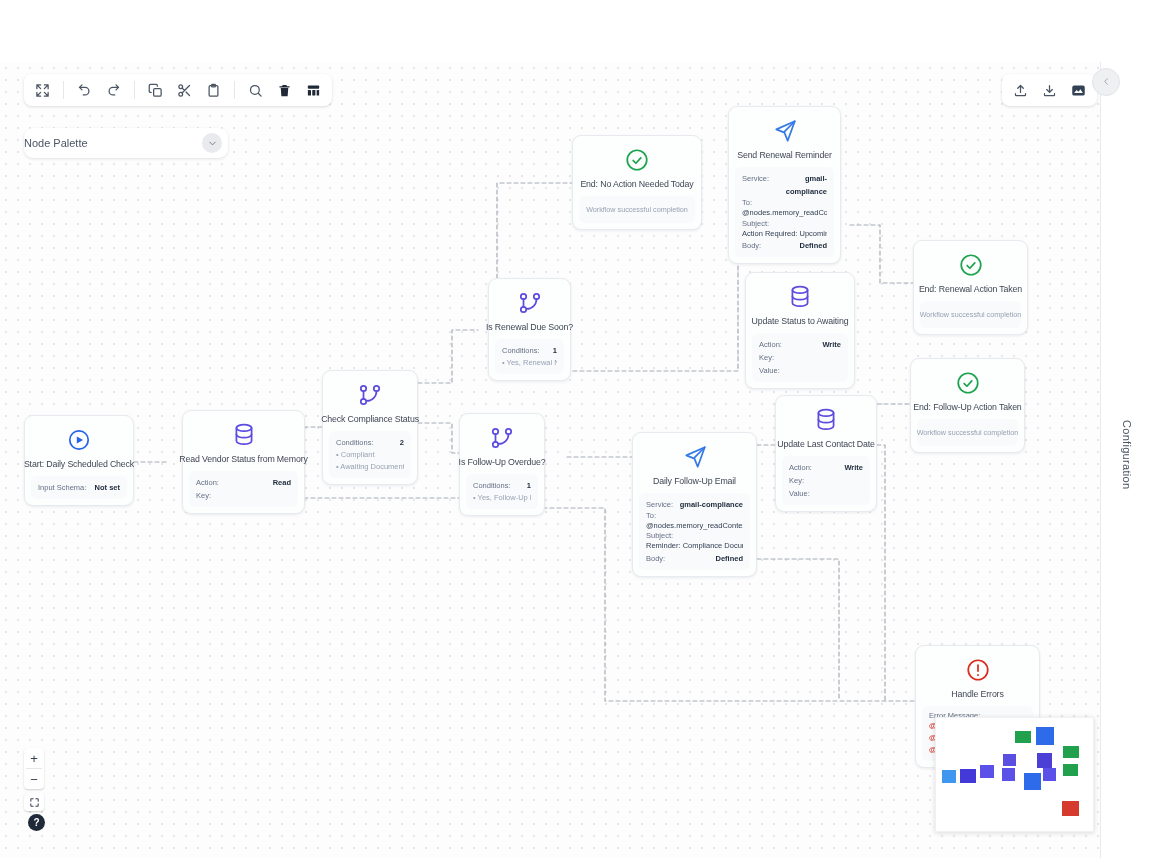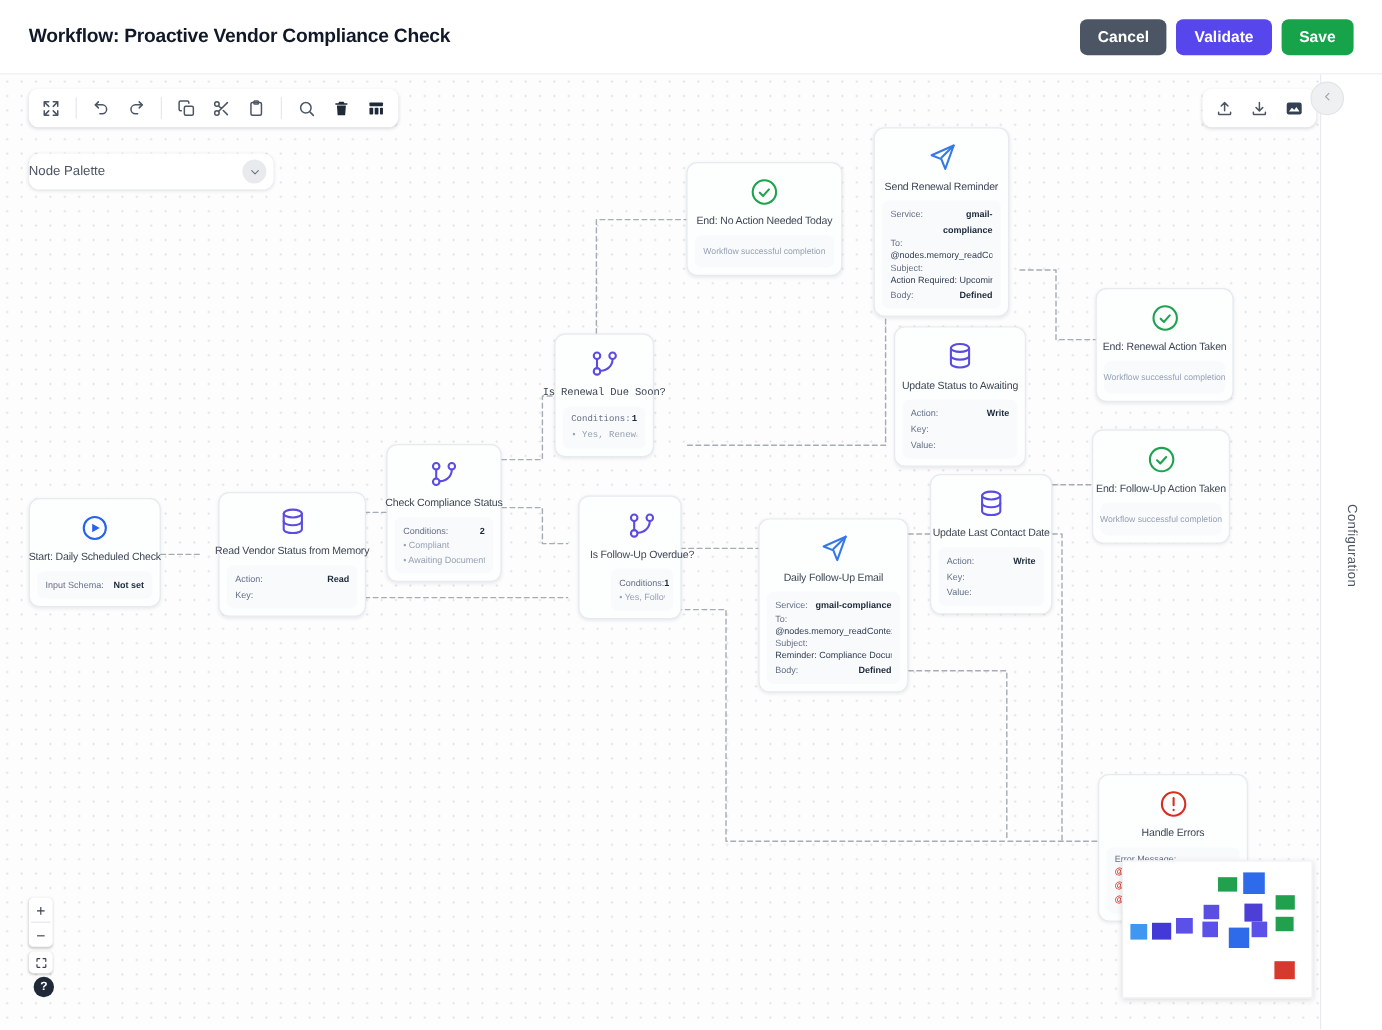--- a/index.html
+++ b/index.html
@@ -85,28 +85,20 @@
   .collapse{position:absolute;top:68px;left:1092px;width:26px;height:26px;border-radius:50%;
             background:#eef0f2;border:1px solid #e2e4e8;display:flex;align-items:center;
             justify-content:center;z-index:40;cursor:pointer;}
   .collapse svg{width:11px;height:11px;stroke:#9aa0a6;}
 </style>
 </head>
 <body>
 
 <div class="page">
 
-  <header>
-    <h1>Workflow: Proactive Vendor Compliance Check</h1>
-    <div class="hbtns">
-      <button class="btn" style="background: rgb(75, 85, 99);">Cancel</button>
-      <button class="btn" style="background: rgb(87, 70, 236);">Validate</button>
-      <button class="btn" style="background: rgb(22, 163, 74);">Save</button>
-    </div>
-  </header>
 
   <div class="canvas">
     <svg id="edges" width="1100" height="796" viewBox="0 0 1100 796">
         <polyline points="134,400 167,400" stroke="#a6adb5" stroke-width="1.2" stroke-dasharray="4 3" fill="none"></polyline>
         <polyline points="290,365 322,365" stroke="#a6adb5" stroke-width="1.2" stroke-dasharray="4 3" fill="none"></polyline>
         <polyline points="290,436 473,436" stroke="#a6adb5" stroke-width="1.2" stroke-dasharray="4 3" fill="none"></polyline>
         <polyline points="418,321 452,321 452,268 478,268" stroke="#a6adb5" stroke-width="1.2" stroke-dasharray="4 3" fill="none"></polyline>
         <polyline points="418,361 452,361 452,391 473,391" stroke="#a6adb5" stroke-width="1.2" stroke-dasharray="4 3" fill="none"></polyline>
         <polyline points="497,216 497,121 572,121" stroke="#a6adb5" stroke-width="1.2" stroke-dasharray="4 3" fill="none"></polyline>
         <polyline points="573,309 738,309 738,162" stroke="#a6adb5" stroke-width="1.2" stroke-dasharray="4 3" fill="none"></polyline>
@@ -160,37 +152,37 @@
           <div class="node-title">Check Compliance Status</div>
           <div class="node-body">
             <div class="row">
               <span class="k">Conditions:</span>
               <span class="v">2</span>
             </div>
             <div class="bullet">• Compliant</div>
             <div class="bullet">• Awaiting Document</div>
           </div>
         </div>
-        <div class="node" style="left: 462px; top: 216px; width: 83px; min-height: 94px; font-family: Liberation Mono, monospace;">
+        <div class="node" style="left: 488px; top: 216px; width: 83px; min-height: 94px;">
           <div class="node-icon"><svg viewBox="0 0 24 24" stroke="#5b4be0">
               <circle cx="6" cy="18" r="2.5"></circle>
               <circle cx="6" cy="6" r="2.5"></circle>
               <circle cx="18" cy="6" r="2.5"></circle>
               <path d="M6 8.5v7M18 8.5a9 9 0 0 1-9 9"></path>
             </svg></div>
           <div class="node-title">Is Renewal Due Soon?</div>
           <div class="node-body">
             <div class="row">
               <span class="k">Conditions:</span>
               <span class="v">1</span>
             </div>
             <div class="bullet">• Yes, Renewal Needed</div>
           </div>
         </div>
-        <div class="node" style="left: 482px; top: 351px; width: 86px; min-height: 90px; padding-left: 20px;">
+        <div class="node" style="left: 459px; top: 351px; width: 86px; min-height: 90px;">
           <div class="node-icon"><svg viewBox="0 0 24 24" stroke="#5b4be0">
               <circle cx="6" cy="18" r="2.5"></circle>
               <circle cx="6" cy="6" r="2.5"></circle>
               <circle cx="18" cy="6" r="2.5"></circle>
               <path d="M6 8.5v7M18 8.5a9 9 0 0 1-9 9"></path>
             </svg></div>
           <div class="node-title">Is Follow-Up Overdue?</div>
           <div class="node-body">
             <div class="row">
               <span class="k">Conditions:</span>

